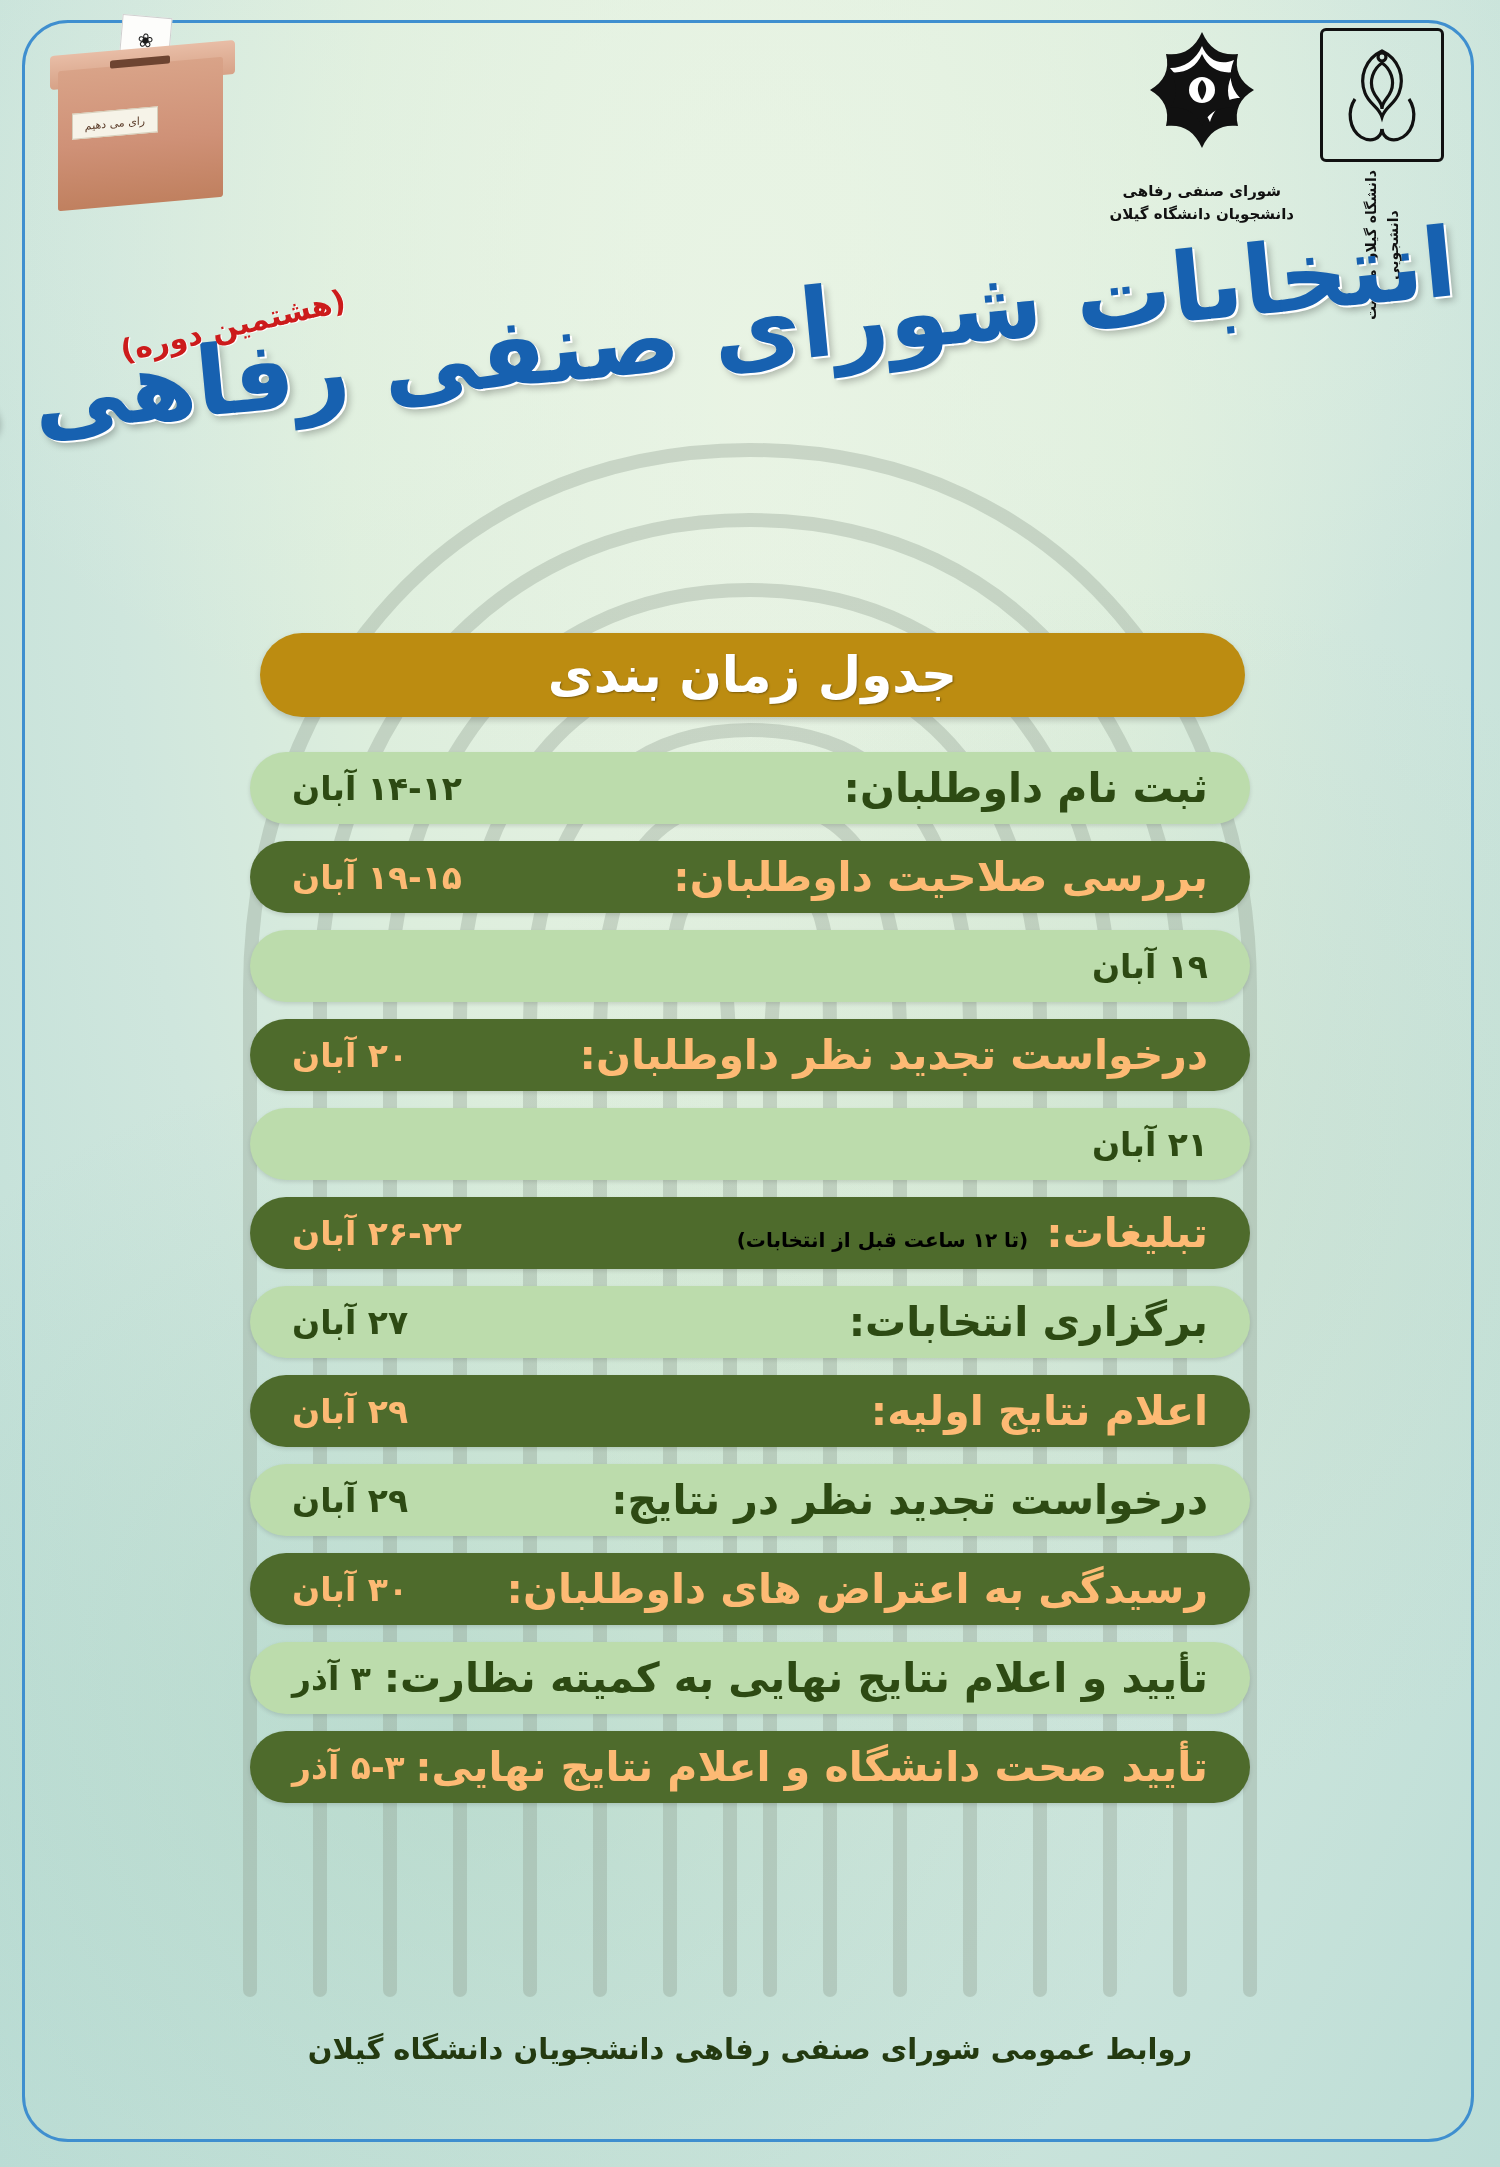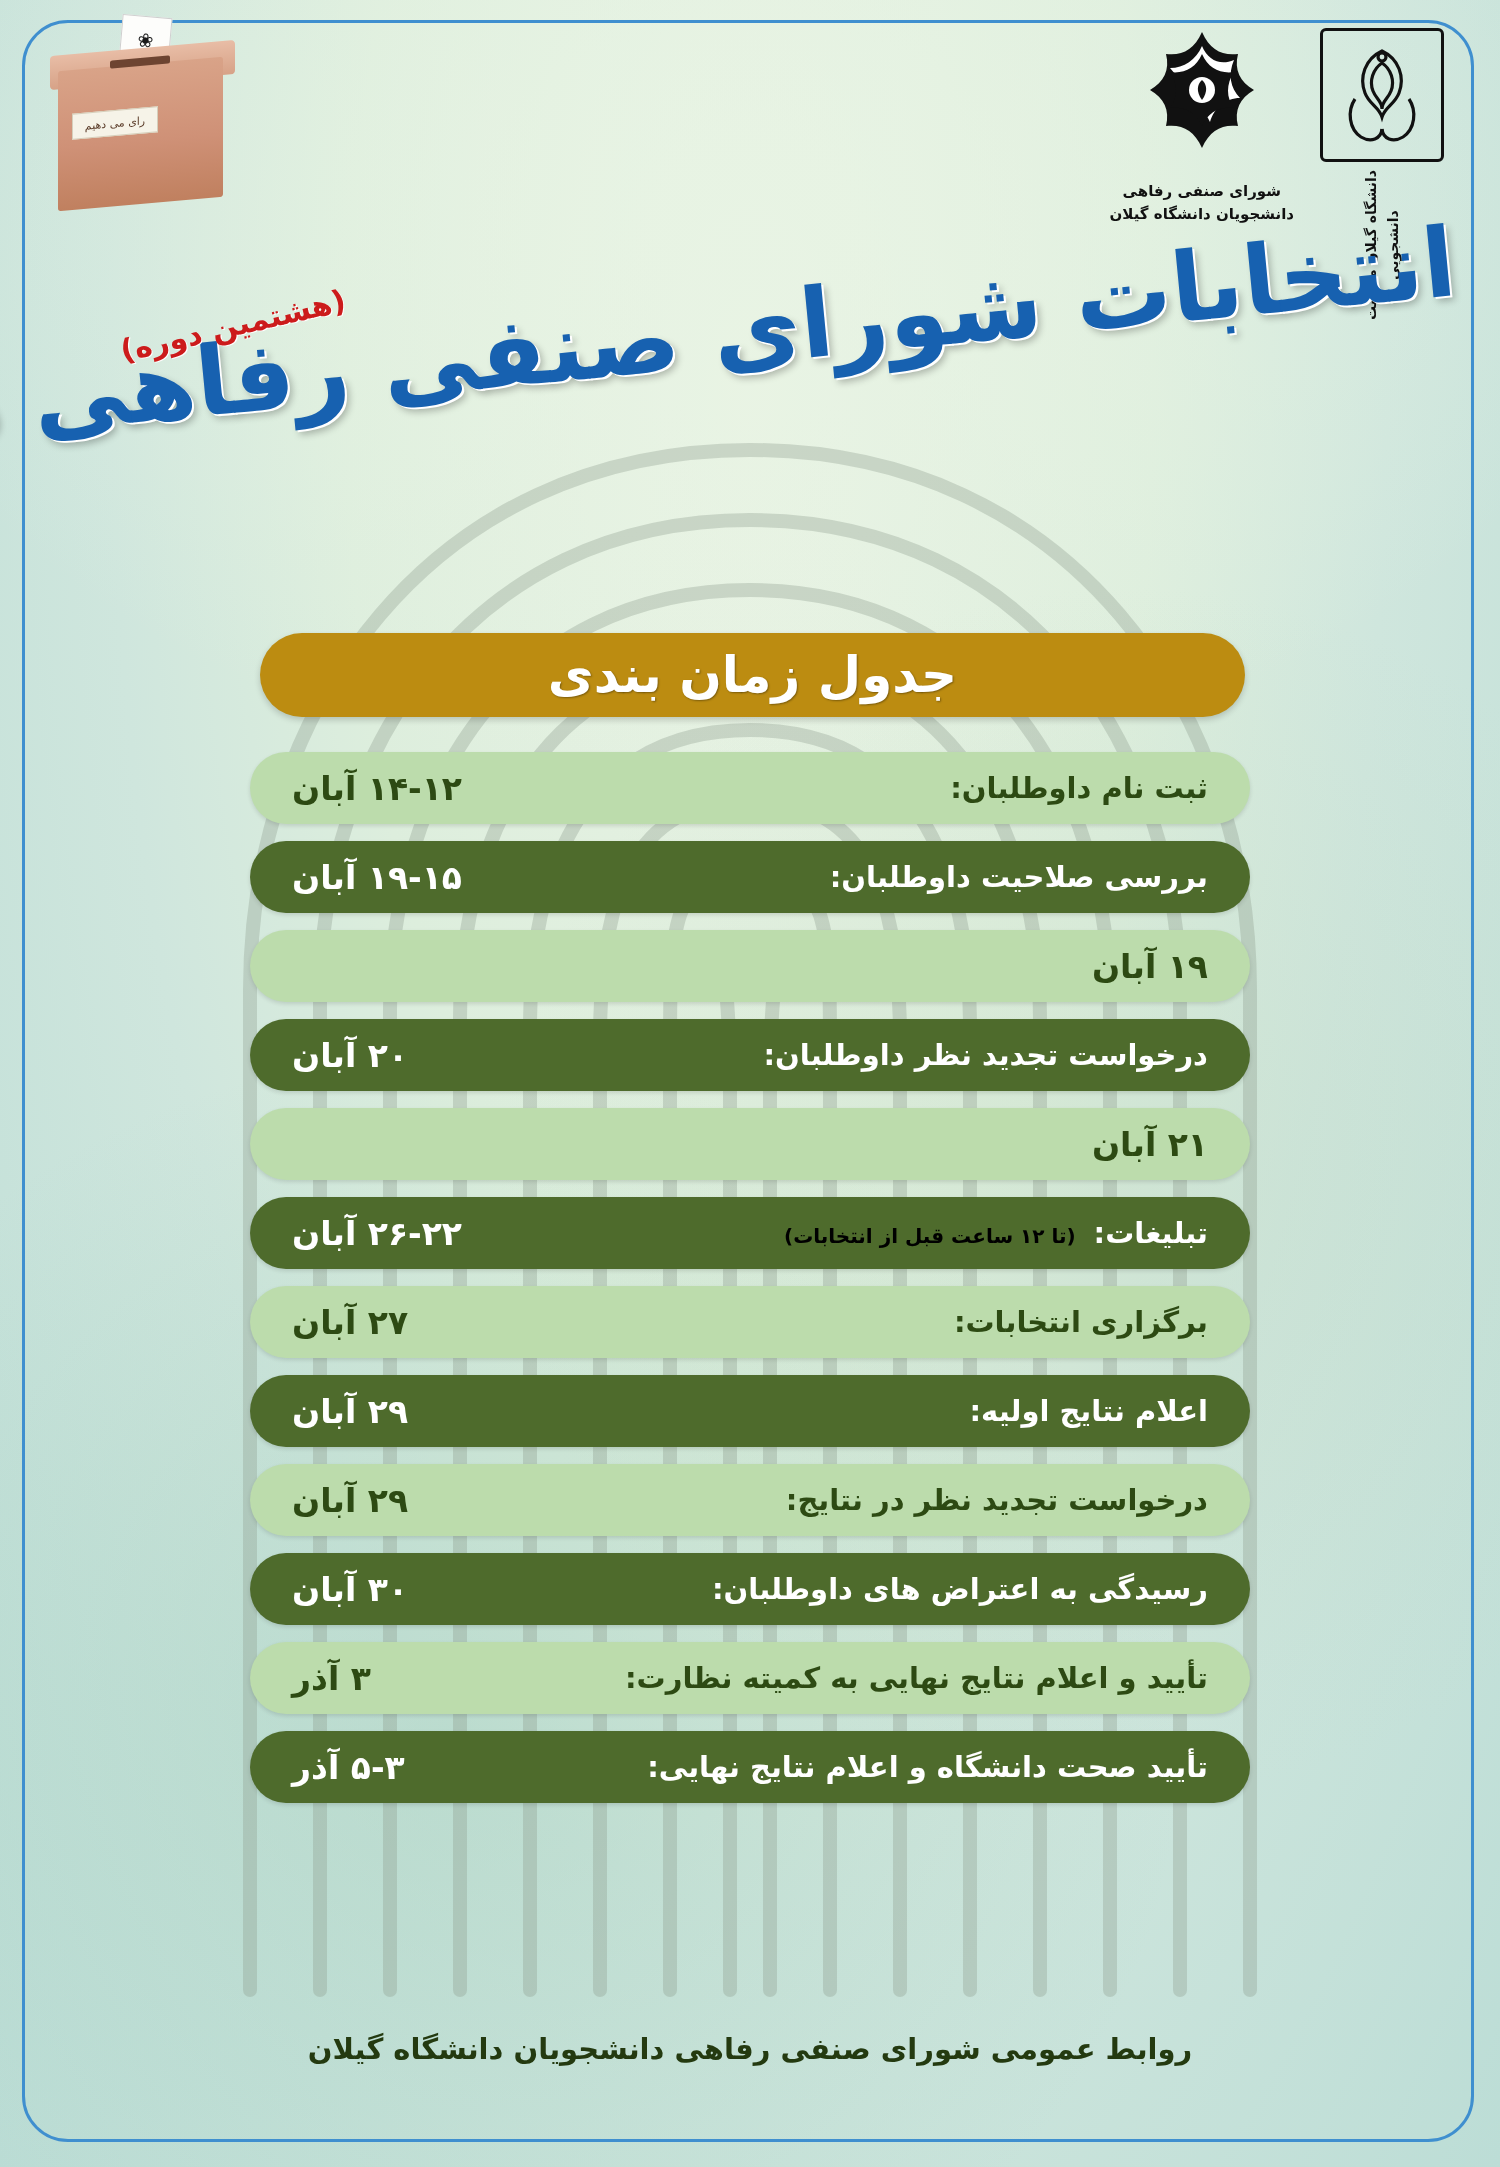--- a/index.html
+++ b/index.html
@@ -251,30 +251,30 @@
     display: flex;
     align-items: center;
     justify-content: space-between;
     padding: 0 42px;
     box-sizing: border-box;
     box-shadow: 0 2px 4px rgba(0,0,0,0.12);
   }
   .row.dark { background: #4e6b2c; }
   .row.light { background: #bcdcac; }
   .row .label {
-    font-size: 29px;
+    font-size: 41px;
     font-weight: bold;
     white-space: nowrap;
   }
   .row .value {
     font-size: 33px;
     font-weight: bold;
     white-space: nowrap;
   }
-  .row.dark .label, .row.dark .value { color: #ffffff; }
+  .row.dark .label, .row.dark .value { color: #fdba74; }
   .row.light .label, .row.light .value { color: #2d4a13; }
   .row .note {
     font-size: 20px;
     font-weight: bold;
     margin-right: 18px;
   }
   .label-group { display: flex; align-items: baseline; }
 
   
   .footer {

